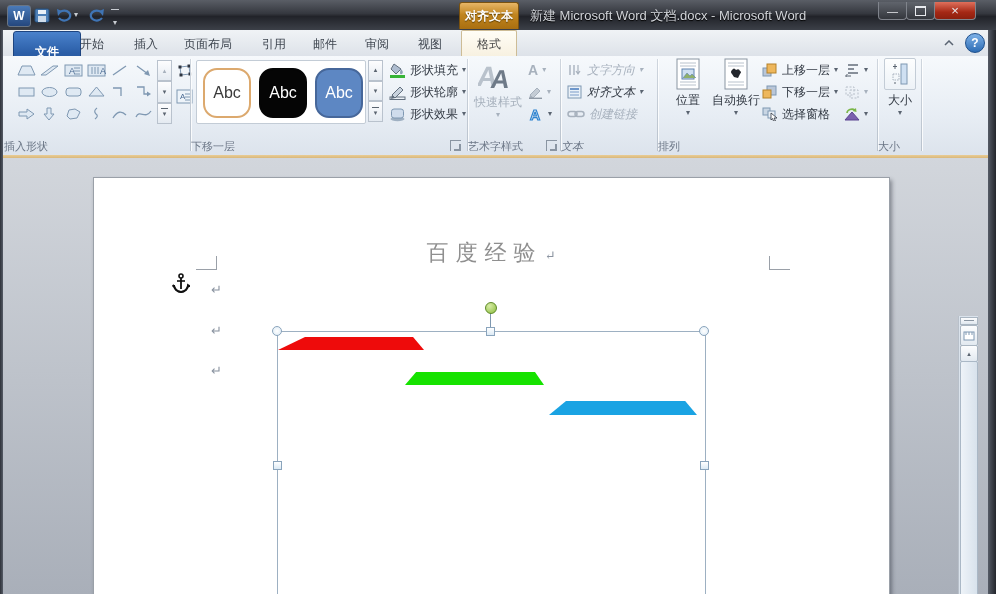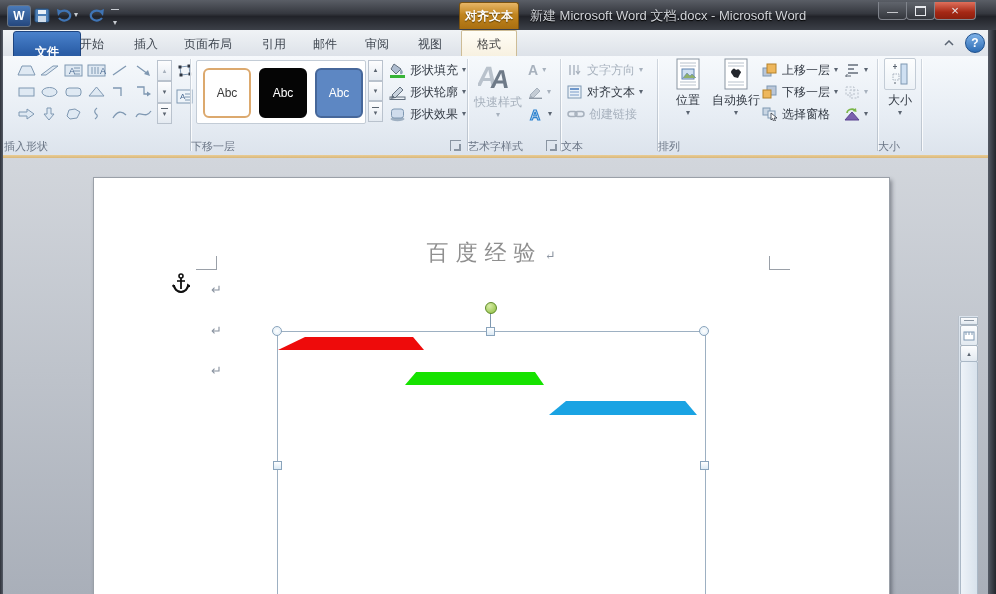--- a/index.html
+++ b/index.html
@@ -64,22 +64,22 @@
   .launcher:after{content:"";position:absolute;right:0;bottom:0;width:5px;height:5px;
     border-right:2px solid #8a95a2;border-bottom:2px solid #8a95a2;}
 
   
   #shape-grid{left:11px;top:4px;width:140px;height:64px;display:grid;
     grid-template-columns:repeat(6,1fr);grid-template-rows:repeat(3,1fr);}
   .shp{display:flex;align-items:center;justify-content:center;}
 
   
   .galwell{position:absolute;background:#fff;border:1px solid #c3ccd6;border-radius:2px;}
-  .abc{position:absolute;width:44px;height:46px;border-radius:6px;display:flex;align-items:center;
-    justify-content:center;font-size:12px;border:2px solid transparent;}
+  .abc{position:absolute;width:44px;height:46px;border-radius:14px;display:flex;align-items:center;
+    justify-content:center;font-size:16px;border:2px solid transparent;}
 
   
   #docarea{left:0;top:158px;width:996px;height:436px;
     background:linear-gradient(#d2d6dc,#a9afb9);}
   #page{left:93px;top:19px;width:795px;height:417px;background:#fff;
     border:1px solid #9aa0a8;box-shadow:2px 3px 4px rgba(40,45,55,.45);}
   .cropmark{position:absolute;width:20px;height:13px;}
   #crop-left{left:102px;top:78px;border-right:1px solid #9aa0a8;border-bottom:1px solid #9aa0a8;}
   #crop-right{left:675px;top:78px;border-left:1px solid #9aa0a8;border-bottom:1px solid #9aa0a8;}
   #doc-title{position:absolute;left:287px;top:60px;width:220px;text-align:center;
@@ -384,21 +384,21 @@
         <svg width="16" height="15" viewBox="0 0 16 15">
             <text x="2" y="13" font-size="14" font-weight="bold" fill="none" stroke="#2f84d0" stroke-width="1.2">A</text>
           </svg>
         <span class="caret">▾</span>
       </div>
       <div class="grplabel">艺术字样式</div>
       <div class="launcher" style="right:3px;bottom:5px;"></div>
     </div>
     <div class="vsep" style="left:560px;"></div>
 
-    <div class="grp" style="left:561px;width:95px;">
+    <div class="grp" style="left:561px;width:95px;font-style:italic;">
       <div class="rowbtn" style="left:6px;top:5px;">
         <svg width="16" height="14" viewBox="0 0 16 14">
             <line x1="3" y1="2" x2="3" y2="12" stroke="#a7b1bd" stroke-width="1.4"></line>
             <line x1="7" y1="2" x2="7" y2="12" stroke="#a7b1bd" stroke-width="1.4"></line>
             <path d="M11,2 v8 M9,8 l2,3 2,-3" fill="none" stroke="#a7b1bd" stroke-width="1.2"></path>
           </svg>
         <span class="lbl dis">文字方向</span>
         <span class="caret dis">▾</span>
       </div>
       <div class="rowbtn" style="left:6px;top:27px;">

